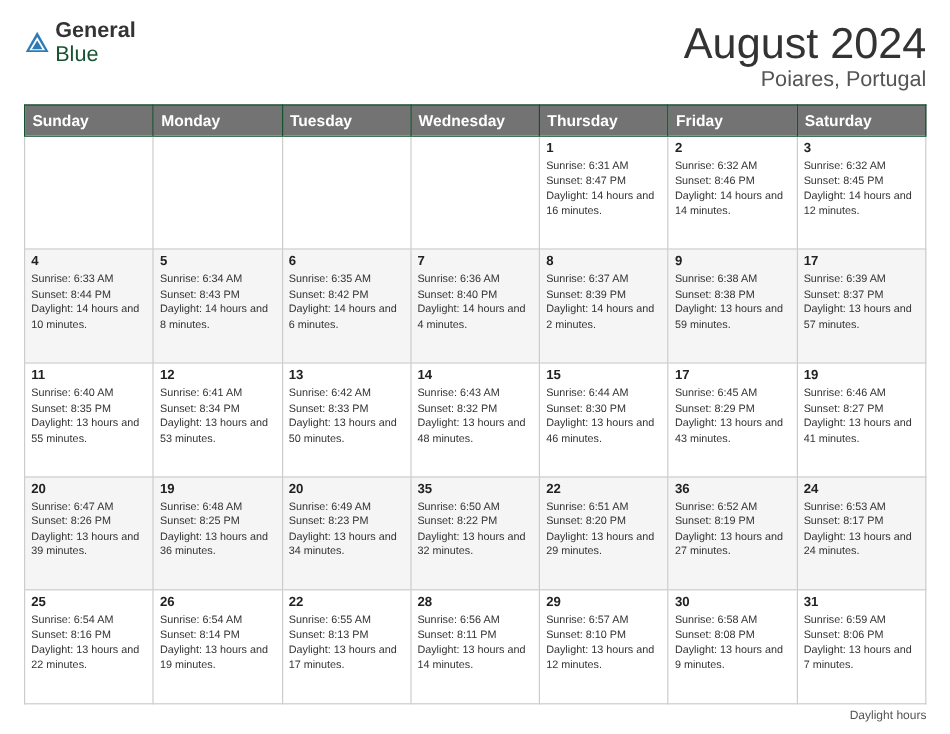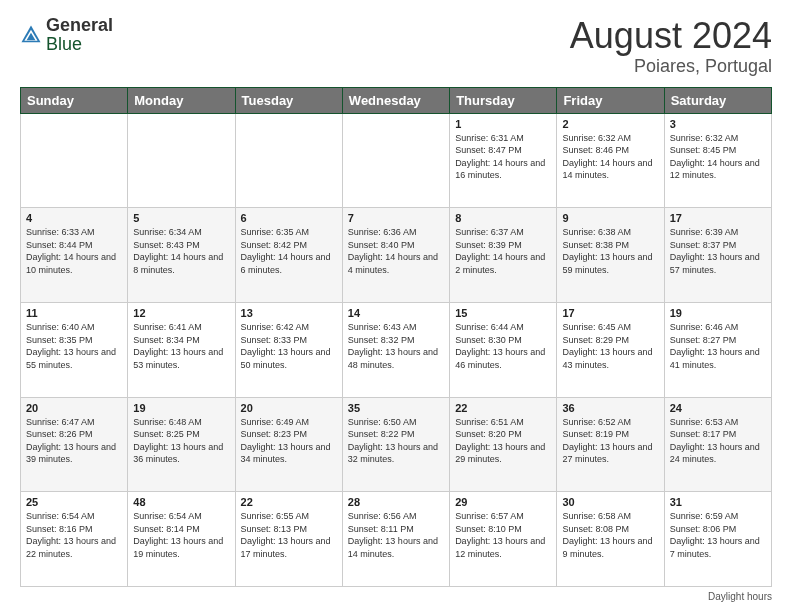--- a/index.html
+++ b/index.html
@@ -248,21 +248,21 @@
             <div class="day-number">24</div>
 <div class="day-info">Sunrise: 6:53 AM<br>Sunset: 8:17 PM<br>Daylight: 13 hours and 24 minutes.</div>
           </td>
         </tr>
         <tr>
           <td>
             <div class="day-number">25</div>
 <div class="day-info">Sunrise: 6:54 AM<br>Sunset: 8:16 PM<br>Daylight: 13 hours and 22 minutes.</div>
           </td>
           <td>
-            <div class="day-number">48</div>
+            <div class="day-number">26</div>
 <div class="day-info">Sunrise: 6:54 AM<br>Sunset: 8:14 PM<br>Daylight: 13 hours and 19 minutes.</div>
           </td>
           <td>
             <div class="day-number">22</div>
 <div class="day-info">Sunrise: 6:55 AM<br>Sunset: 8:13 PM<br>Daylight: 13 hours and 17 minutes.</div>
           </td>
           <td>
             <div class="day-number">28</div>
 <div class="day-info">Sunrise: 6:56 AM<br>Sunset: 8:11 PM<br>Daylight: 13 hours and 14 minutes.</div>
           </td>

